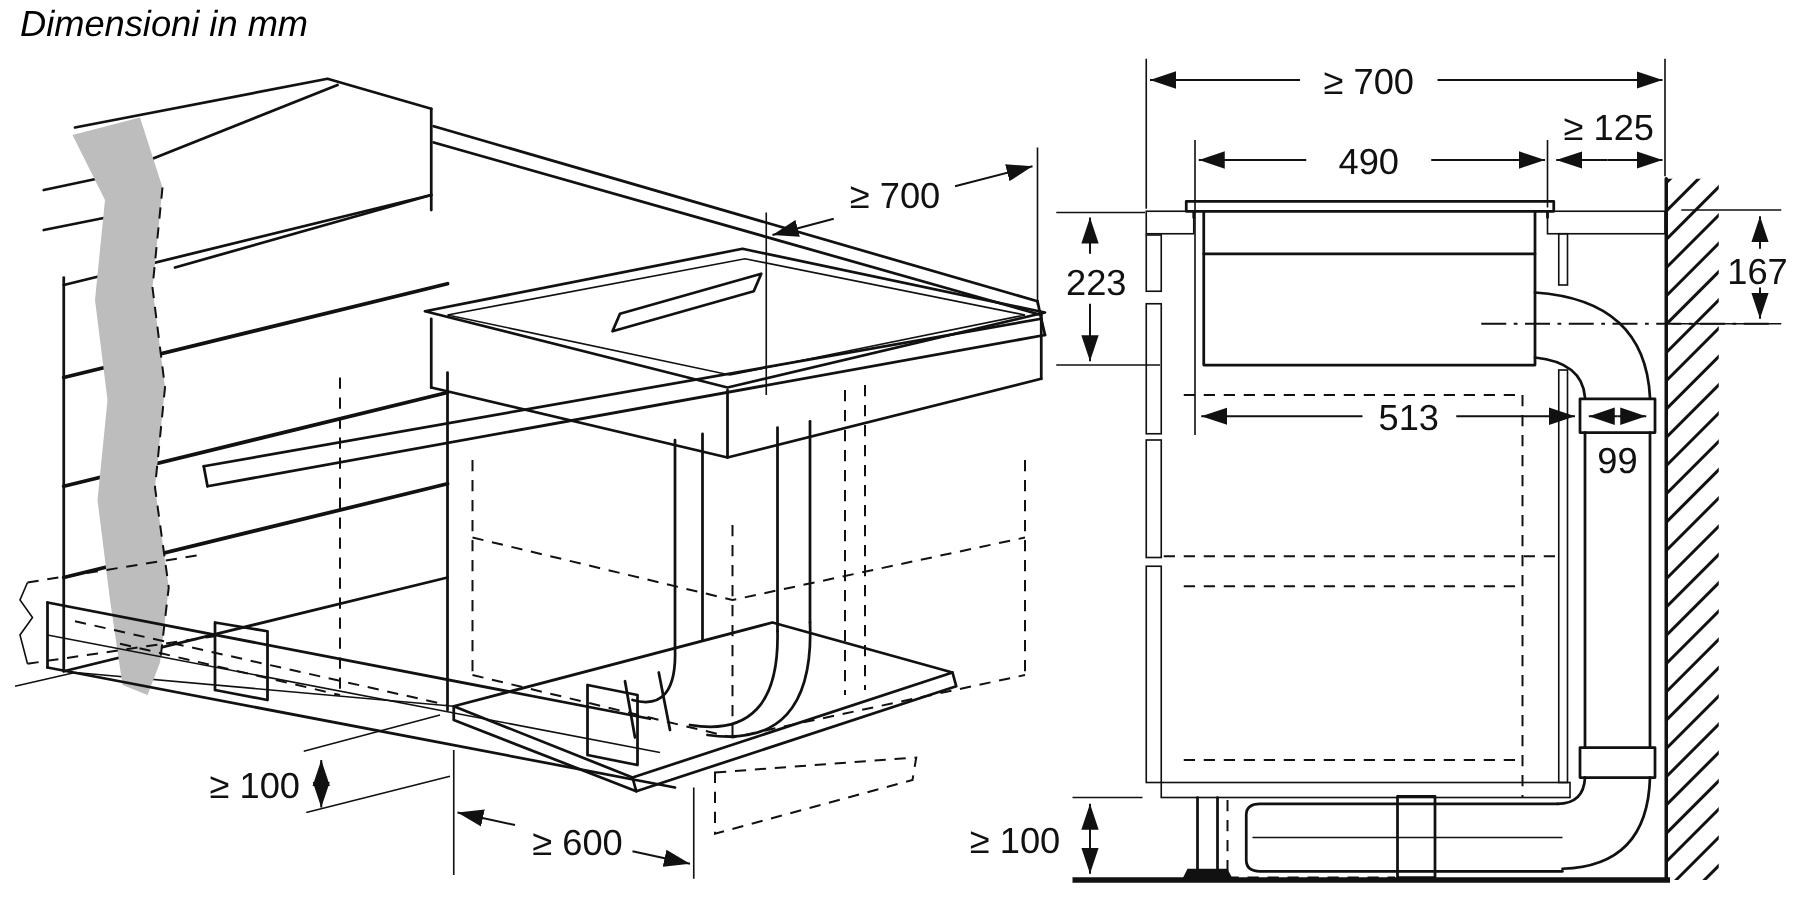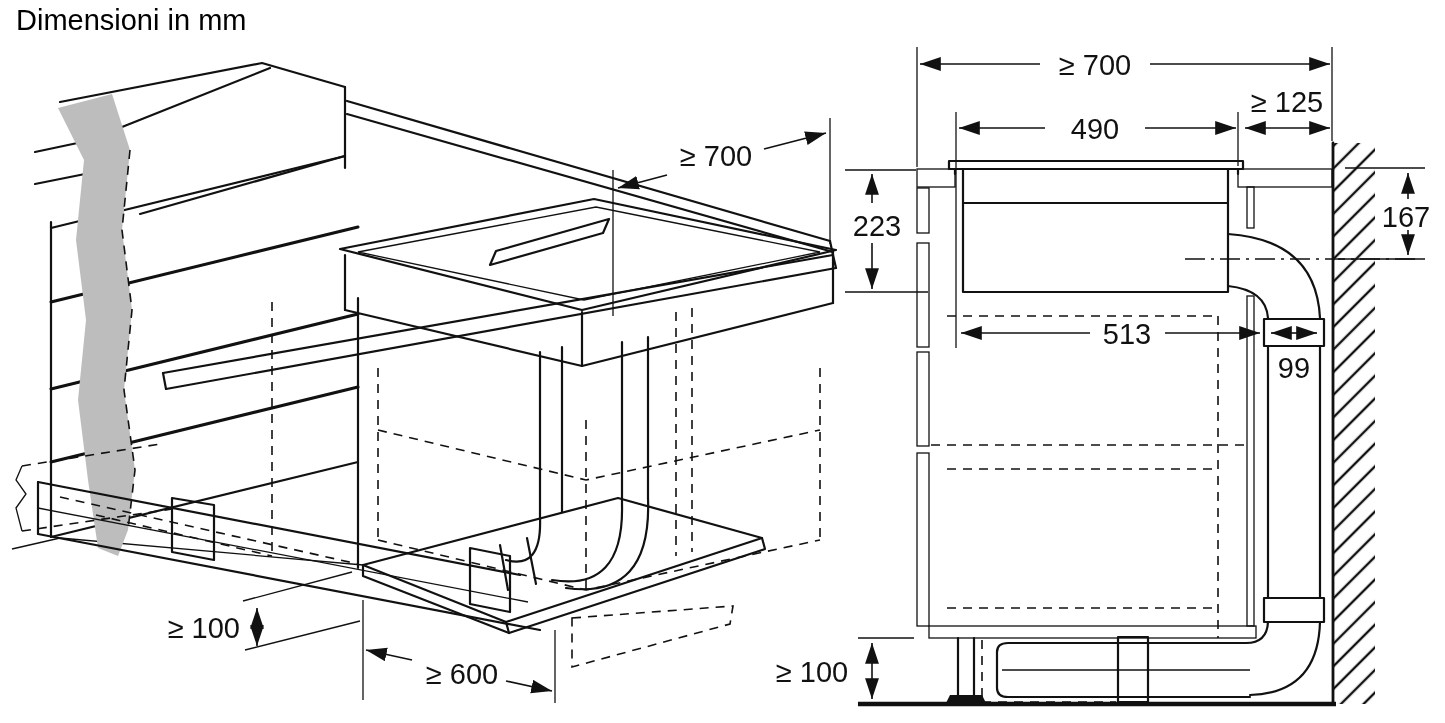--- a/index.html
+++ b/index.html
@@ -5,21 +5,21 @@
   :root{
     --line:#111111;
     --break-fill:#bdbdbd;
     --plate-fill:#cccccc;
     --bg:#ffffff;
   }
   html,body{margin:0;padding:0;background:var(--bg);}
   .stage{position:relative;width:1445px;height:723px;background:var(--bg);
          font-family:"Liberation Sans", sans-serif;overflow:hidden;}
   .title{position:absolute;left:16px;top:4px;font-size:29px;color:#000;
-         letter-spacing:0px;}
+         letter-spacing:0px;font-style:italic;}
   svg text{font-family:"Liberation Sans", sans-serif;font-size:29px;fill:#111;}
   .ln{stroke:var(--line);fill:none;stroke-width:2.2;stroke-linecap:round;stroke-linejoin:round;}
   .ln3{stroke:var(--line);fill:none;stroke-width:3;stroke-linecap:round;}
   .thin{stroke:var(--line);fill:none;stroke-width:1.3;}
   .dash{stroke:var(--line);fill:none;stroke-width:1.6;stroke-dasharray:9 7;}
   .cdash{stroke:var(--line);fill:none;stroke-width:1.6;stroke-dasharray:20 6 3 6;}
   .dim{stroke:var(--line);fill:none;stroke-width:1.6;}
   .thick{stroke:var(--line);fill:none;stroke-width:4.5;}
 </style>
 </head>

